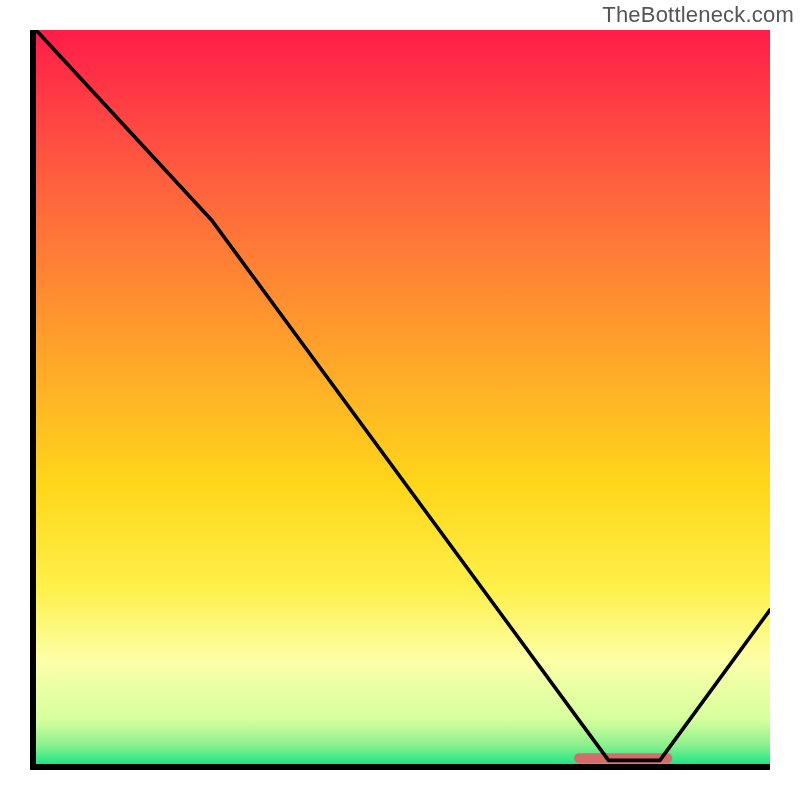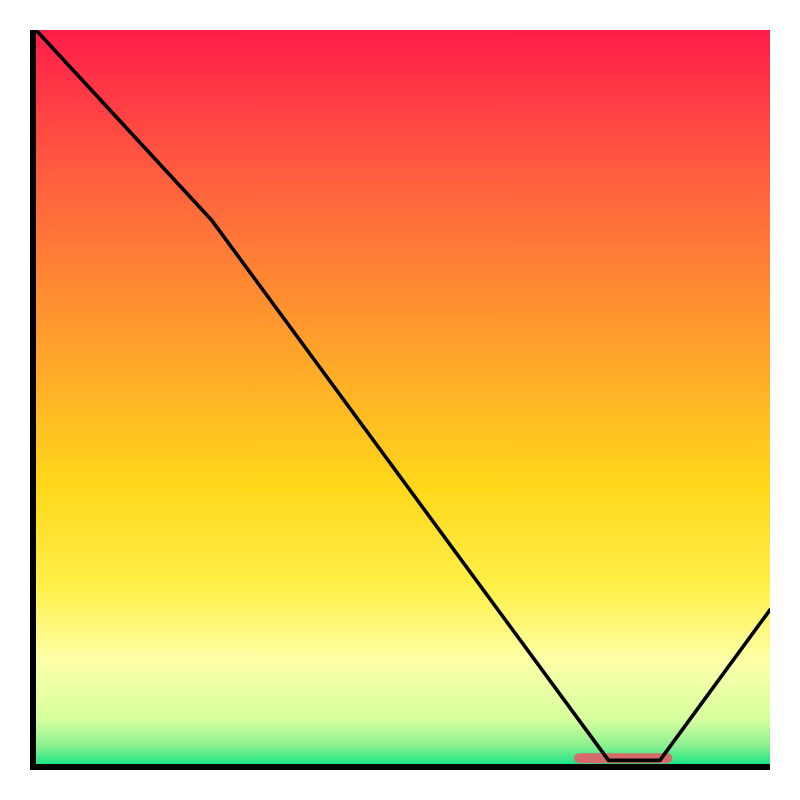--- a/index.html
+++ b/index.html
@@ -58,20 +58,21 @@
   .marker-line {
     stroke: #d66b6c;
     stroke-width: 10;
     stroke-linecap: round;
   }
 </style>
 </head>
 <body>
 
 <div class="stage">
+  <div class="watermark">TheBottleneck.com</div>
 
   <div class="plot-frame"></div>
 
   <div class="plot-area">
     <svg class="chart" viewBox="0 0 100 100" preserveAspectRatio="none">
       <defs>
         <linearGradient id="bg-grad" x1="0" y1="0" x2="0" y2="1">
             <stop offset="0%" stop-color="#ff1d49"></stop>
             <stop offset="20%" stop-color="#ff5e3f"></stop>
             <stop offset="42%" stop-color="#ff9e2c"></stop>

